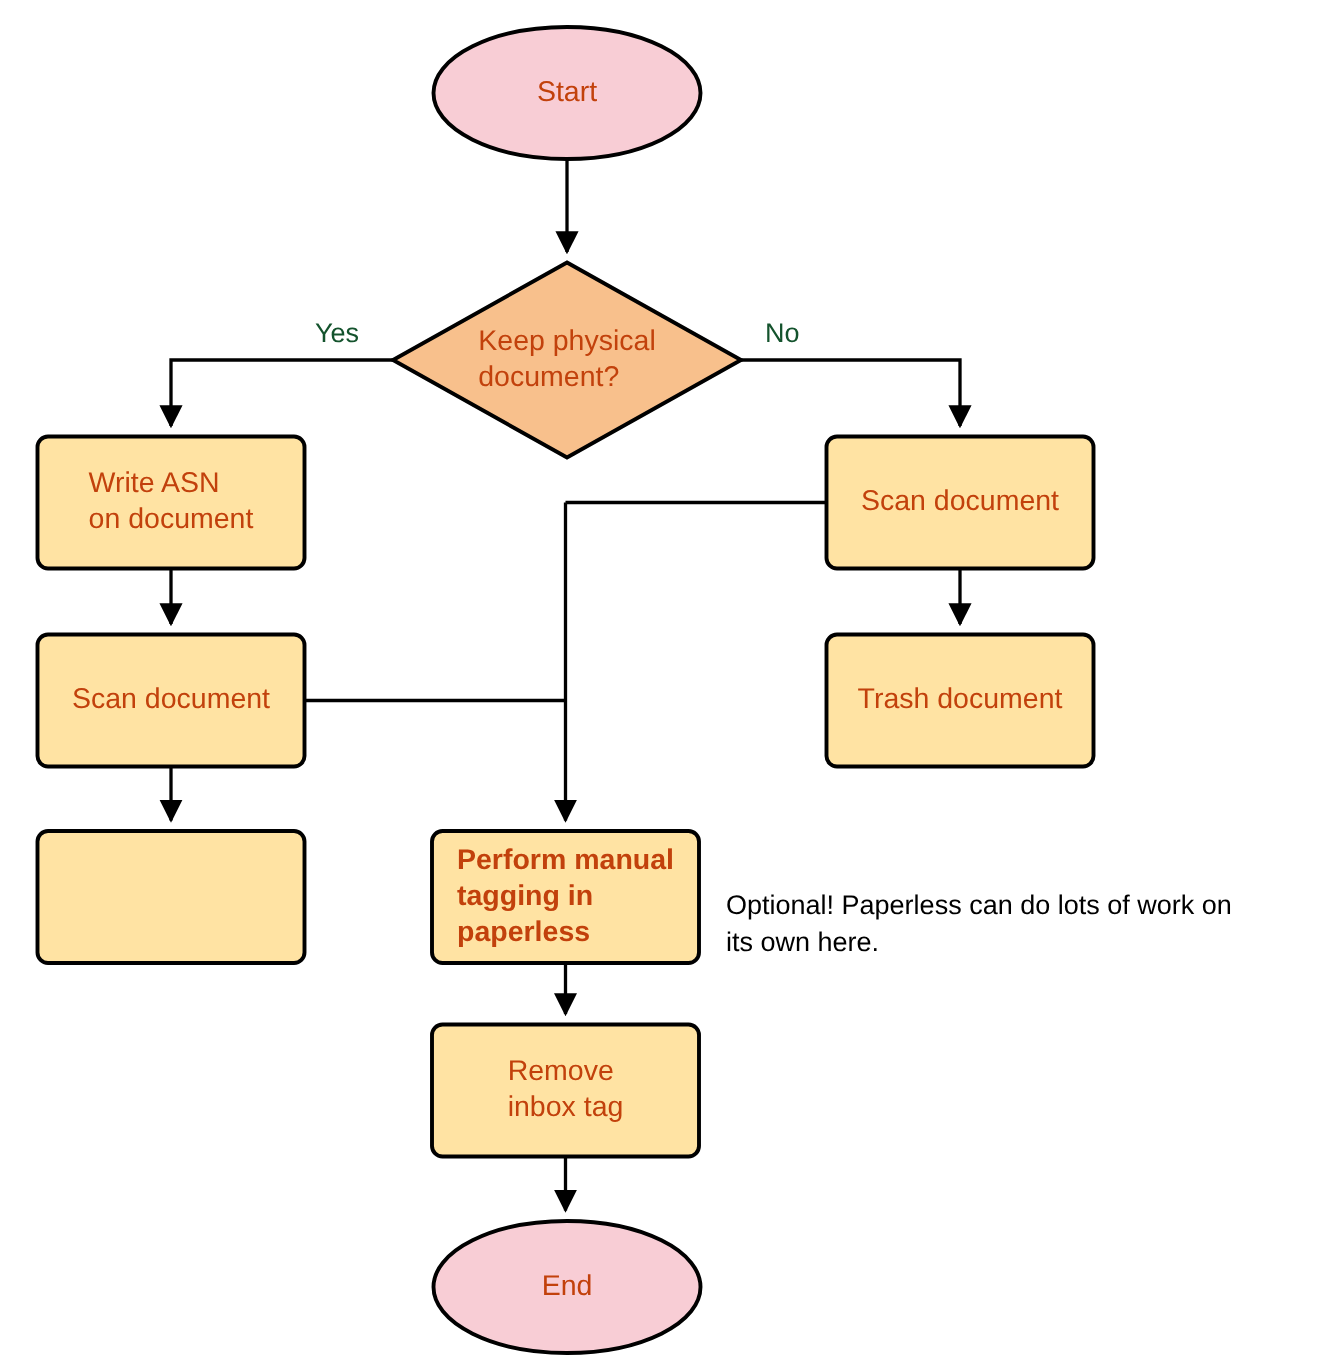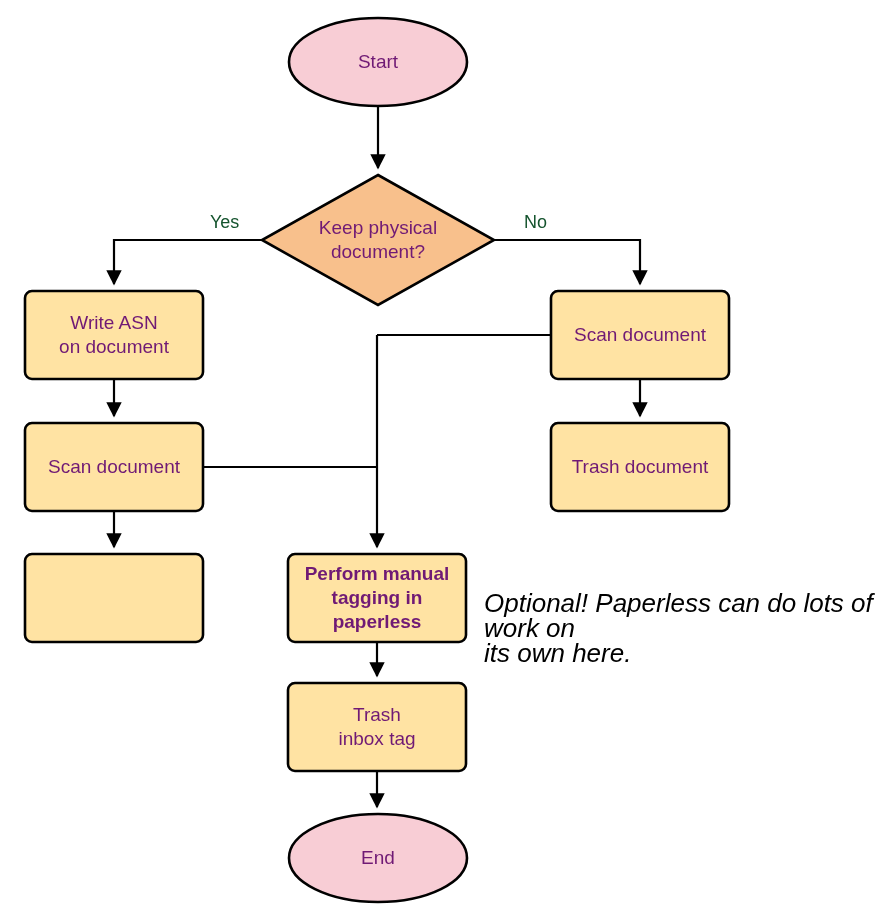--- a/index.html
+++ b/index.html
@@ -20,40 +20,39 @@
     left: 0;
     top: 0;
     width: 888px;
     height: 907px;
   }
   .node-label {
     position: absolute;
     display: flex;
     align-items: center;
     justify-content: center;
-    text-align: center;
-    color: #701a75;
+    text-align: left;
+    color: #c2410c;
     font-size: 19px;
     line-height: 24px;
     white-space: pre-line;
     pointer-events: none;
   }
   .edge-label {
     position: absolute;
     color: #14532d;
     font-size: 18px;
     line-height: 20px;
     white-space: pre;
   }
   .note-text {
     position: absolute;
     color: #000000;
-    font-size: 26px;
+    font-size: 18px;
     line-height: 25px;
-    font-style: italic;
     white-space: pre-line;
   }
 </style>
 </head>
 <body>
 
 <div id="canvas">
 
   <svg id="svg-layer" viewBox="0 0 888 907">
     <defs>
@@ -116,24 +115,24 @@
 
 
   <div class="node-label" style="left:551px; top:291px; width:178px; height:88px;">Scan document</div>
 
   <div class="node-label" style="left:551px; top:423px; width:178px; height:88px;">Trash document</div>
 
   <div class="node-label" style="left:288px; top:554px; width:178px; height:88px;font-weight:bold;">Perform manual
 tagging in
 paperless</div>
 
-  <div class="node-label" style="left:288px; top:683px; width:178px; height:88px;">Trash
+  <div class="node-label" style="left:288px; top:683px; width:178px; height:88px;">Remove
 inbox tag</div>
 
   <div class="node-label" style="left:289px; top:814px; width:178px; height:88px;">End</div>
 
   <div class="edge-label" style="left:210px; top:212px;">Yes</div>
-  <div class="edge-label" style="left:524px; top:212px;">No</div>
+  <div class="edge-label" style="left:510px; top:212px;">No</div>
 
   <div class="note-text" style="left:484px; top:591px; width:400px;">Optional! Paperless can do lots of work on
 its own here.</div>
 
 </div>
 
 </body></html>

